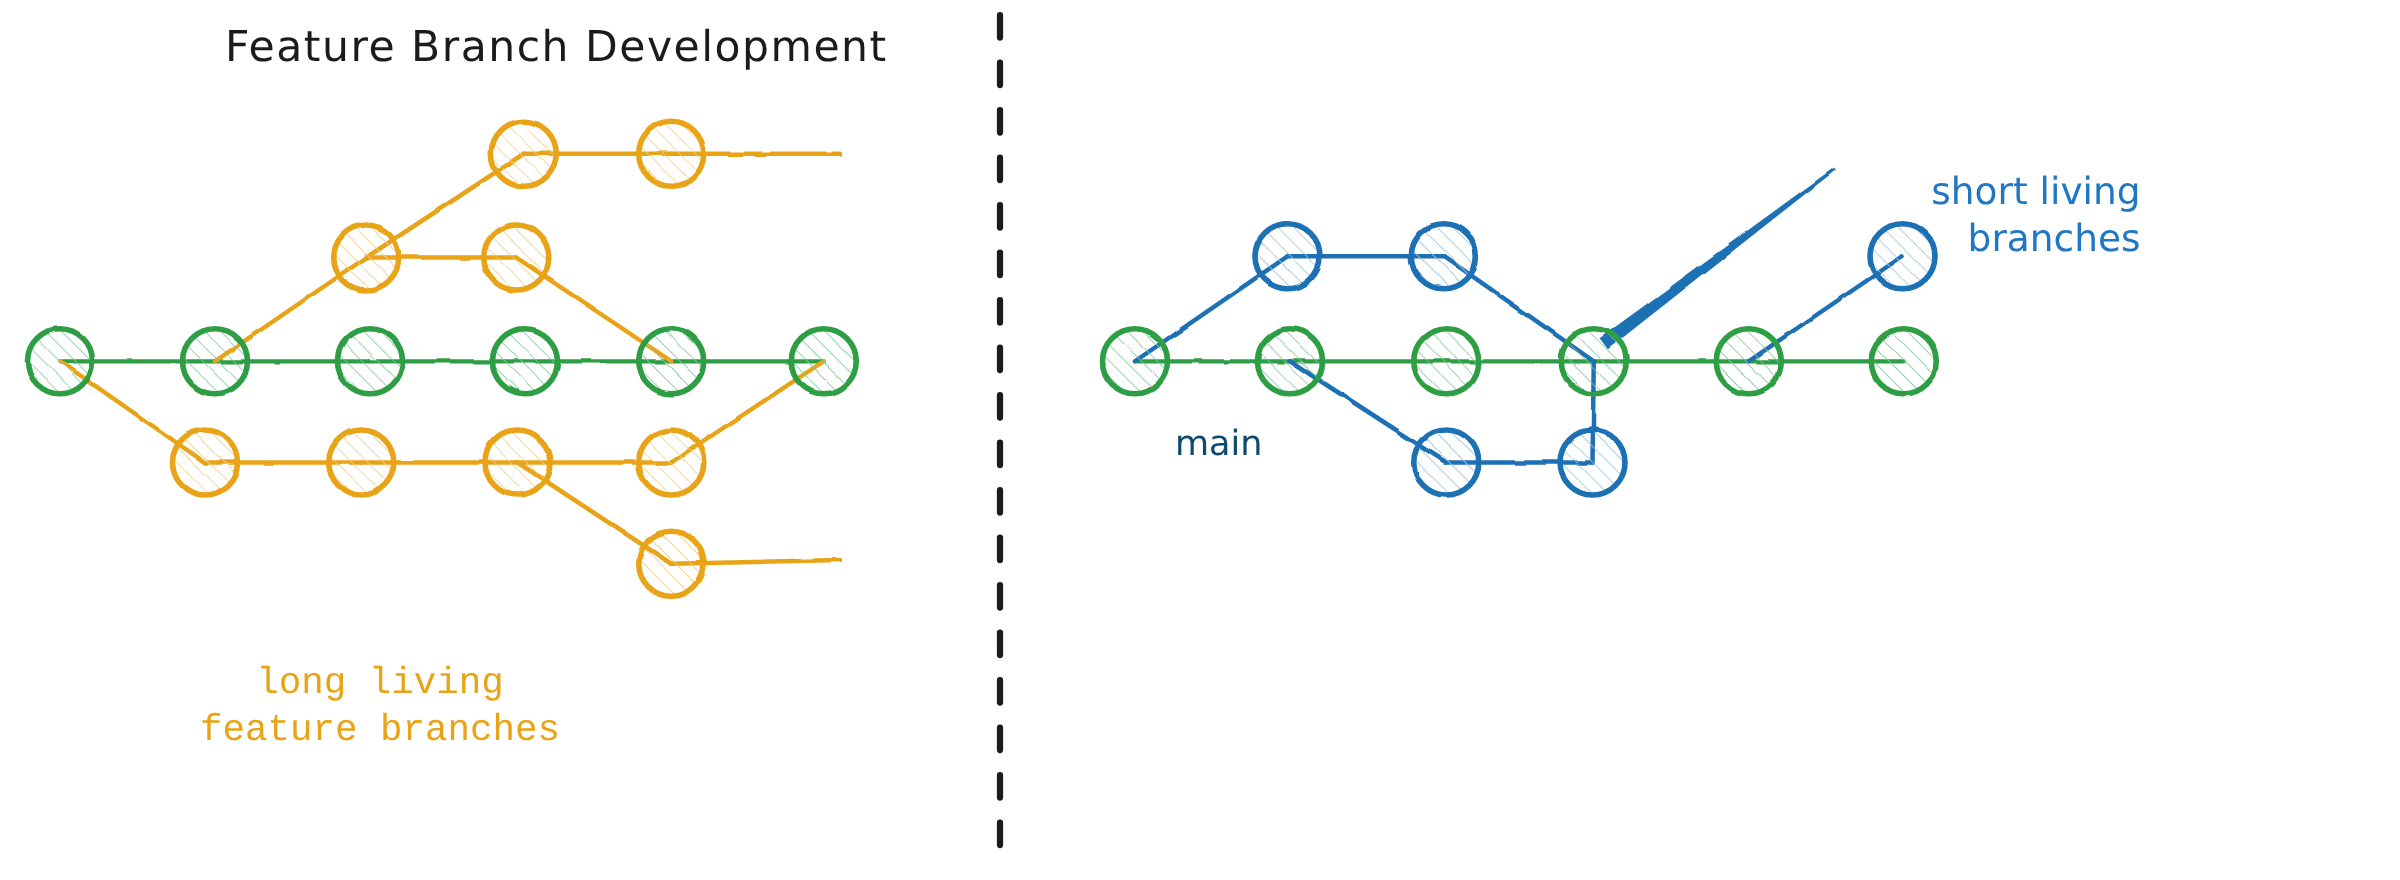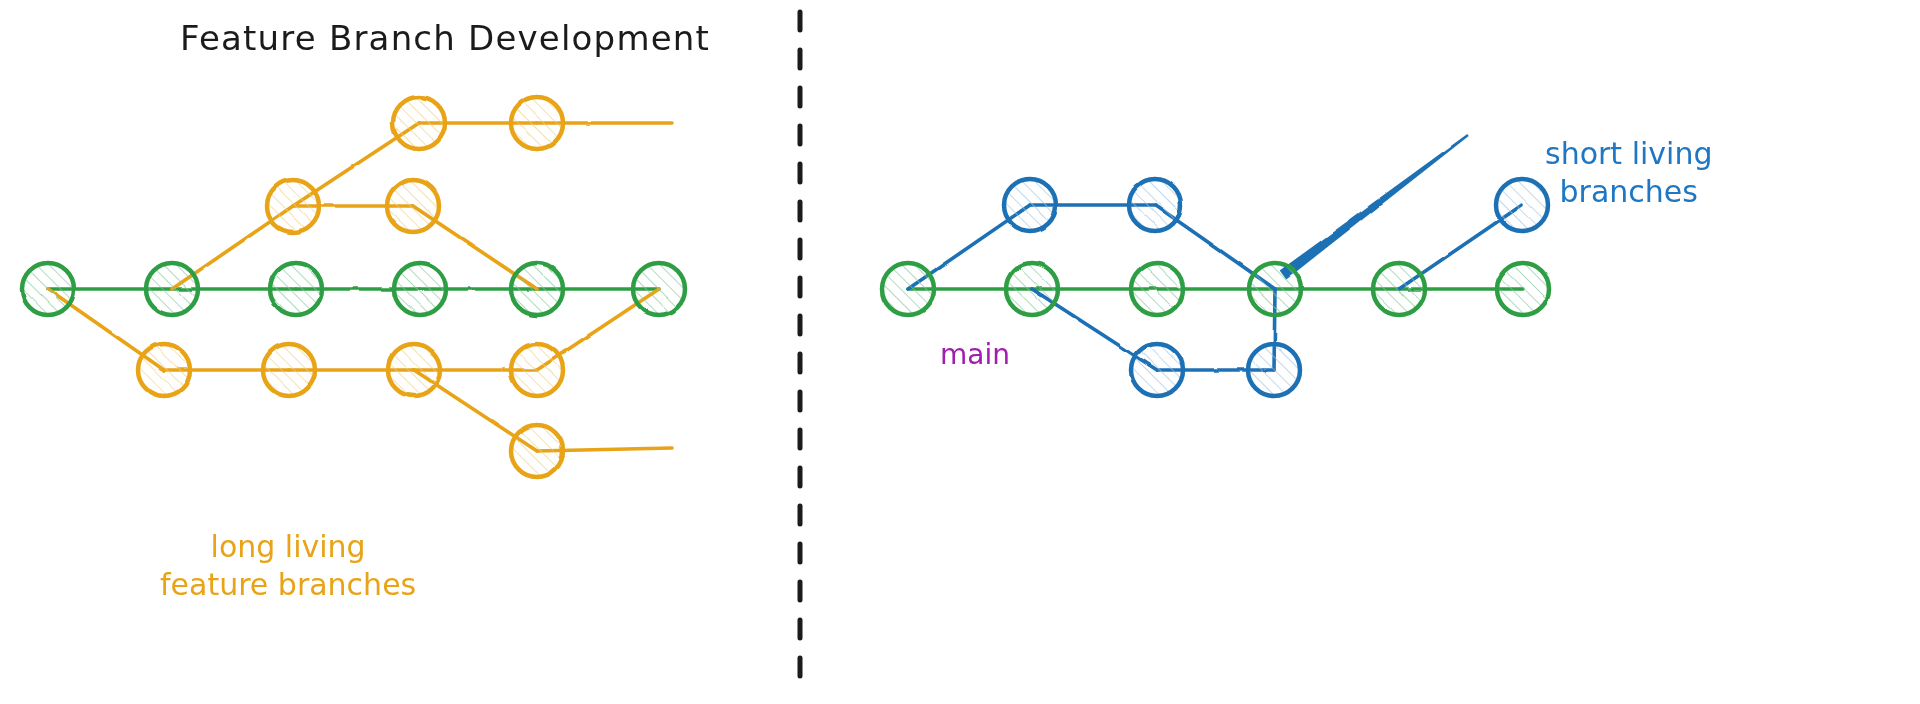--- a/index.html
+++ b/index.html
@@ -19,21 +19,21 @@
   #title-right{left:1290px;top:12px;}
   .annot{
     position:absolute;
     font-family:"DejaVu Sans",sans-serif;
     font-size:30px;
     line-height:1.28;
     white-space:pre;
     font-weight:500;
   }
   #annot-orange{left:160px;top:528px;color:#E8A317;text-align:center;}
-  #annot-blue{left:1545px;top:135px;color:#1f77c4;text-align:center;}
+  #annot-blue{left:1545px;top:135px;color:#1f77c4;text-align:right;}
   #label-main{
     position:absolute;left:940px;top:338px;
     font-family:"DejaVu Sans",sans-serif;
     font-size:28px;color:#2f9e44;font-weight:500;white-space:nowrap;
   }
 </style>
 </head>
 <body>
 
 <div id="stage">
@@ -169,21 +169,21 @@
       </g>
   </svg>
 
   <svg class="layer" id="divider-layer" viewBox="0 0 1920 704">
     <line id="divider-line" x1="800" y1="12" x2="800" y2="690" stroke="#1b1b1b" stroke-width="5" stroke-linecap="round" stroke-dasharray="18 20"></line>
   </svg>
 
   <div class="title" id="title-left" style="left: 180px; top: 18px;">Feature Branch Development</div>
 
 
-  <div class="annot" id="annot-orange" style="left: 160px; top: 528px; color: rgb(232, 163, 23);">long living
+  <div class="annot" id="annot-orange" style="left: 160px; top: 528px; color: rgb(232, 163, 23); font-family: Liberation Mono, monospace;">long living
 feature branches</div>
 
   <div class="annot" id="annot-blue" style="left: 1545px; top: 135px; color: rgb(31, 119, 196);">short living
 branches</div>
 
-  <div id="label-main" style="left: 940px; top: 338px; color: #a21caf;">main</div>
+  <div id="label-main" style="left: 940px; top: 338px; color: #0c4a6e;">main</div>
 
 </div>
 
 </body></html>

